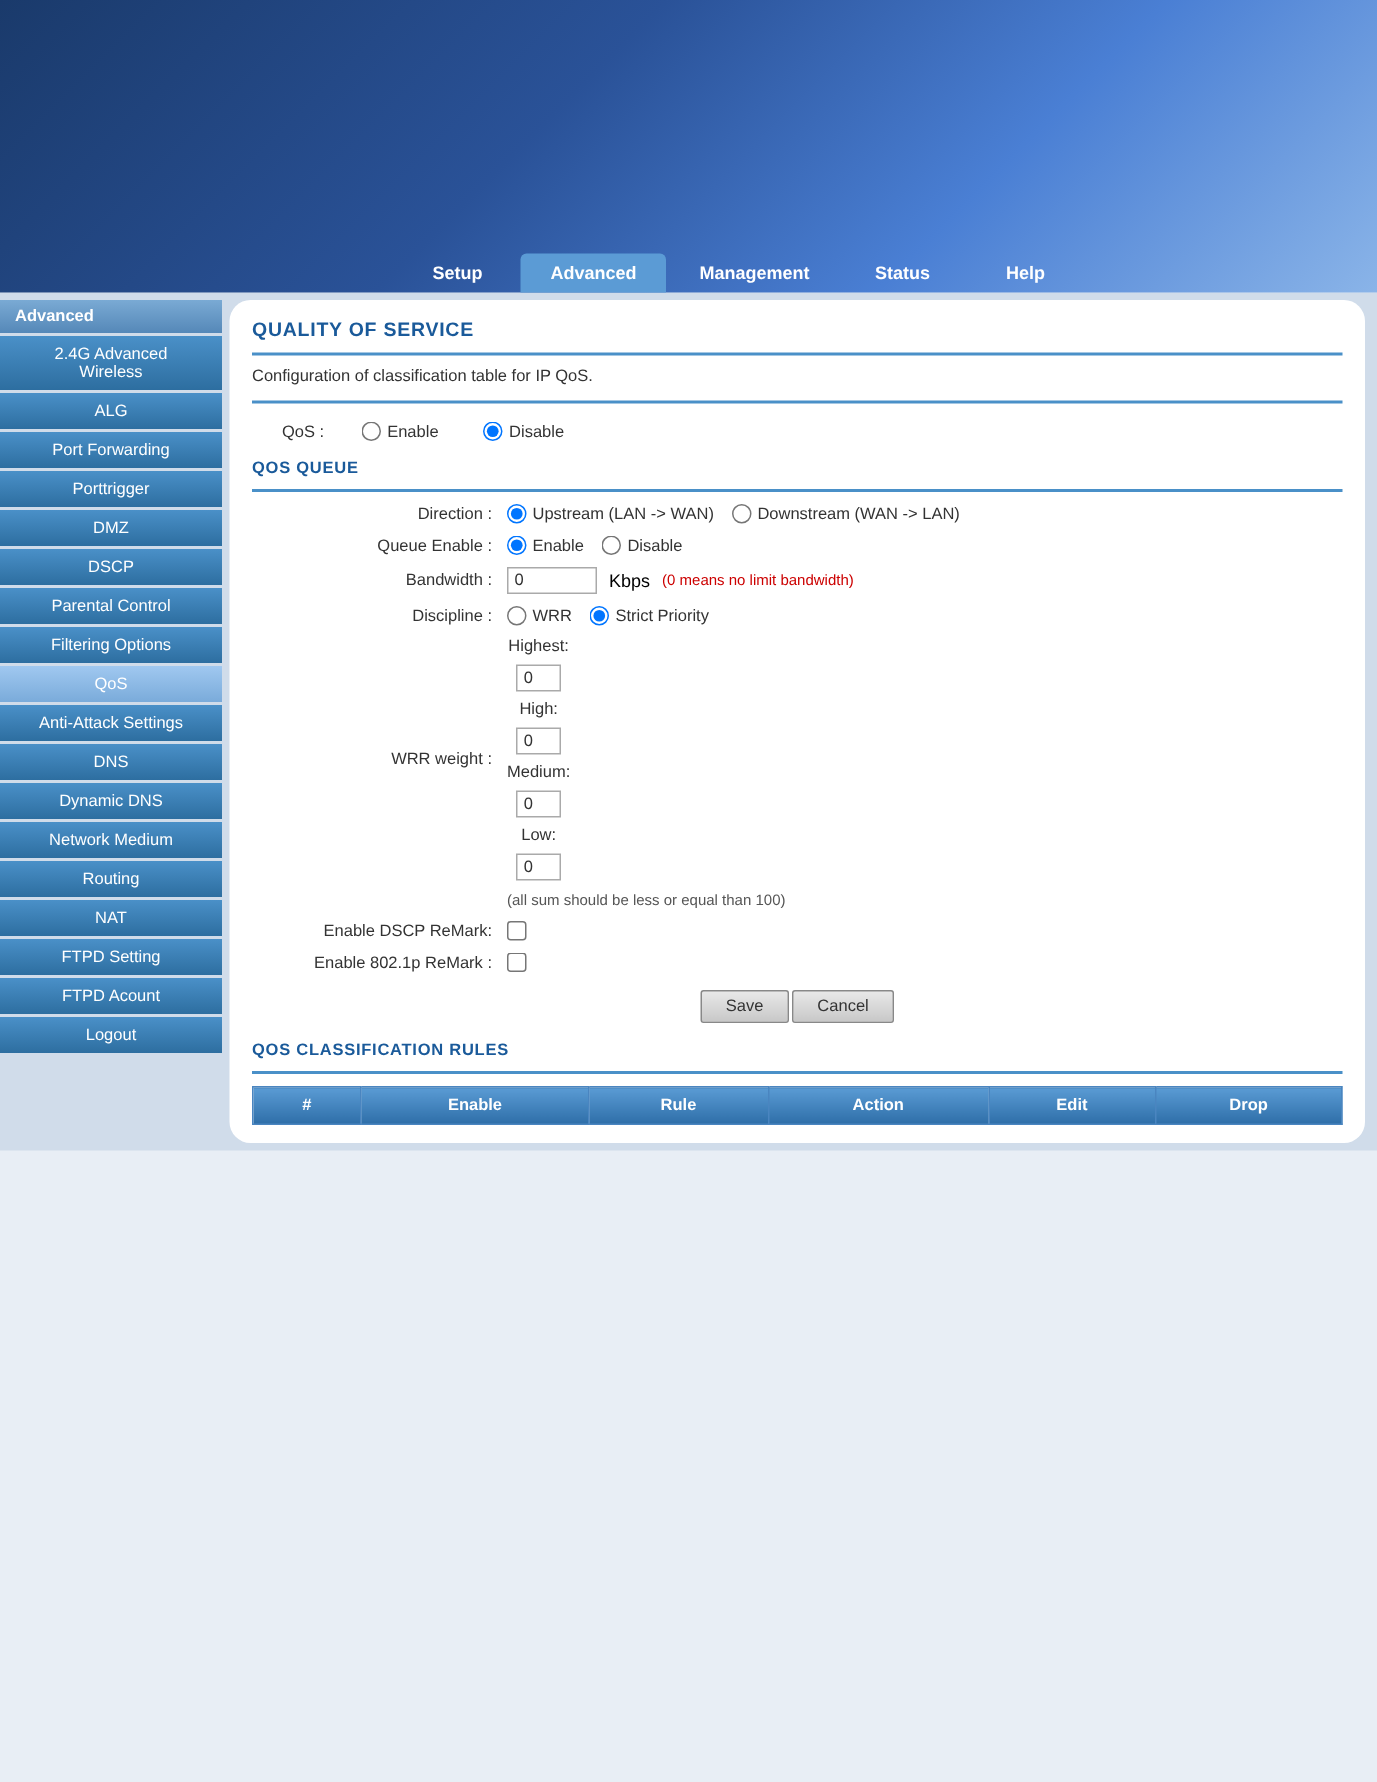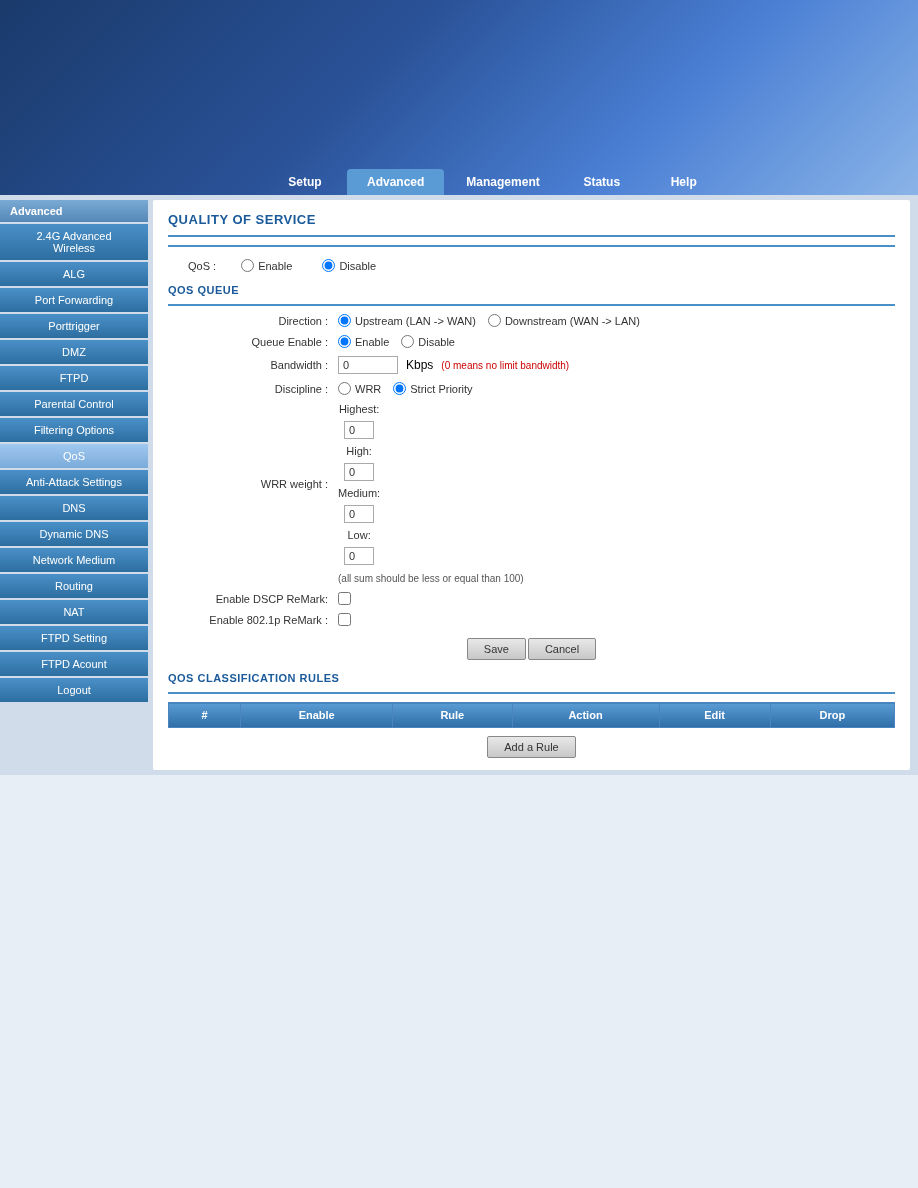--- a/index.html
+++ b/index.html
@@ -76,21 +76,21 @@
       text-align: center;
     }
     .sidebar-item.active { background: linear-gradient(to bottom, #a0c8f0, #7aabda); color: #fff; }
 
     
     .content-area {
       flex: 1;
       background: #fff;
       margin: 5px 8px 5px 5px;
       padding: 12px 15px;
-      border-radius: 2px;
+      border-radius: 14px;
     }
 
     .page-title {
       color: #1a5a9a;
       font-size: 13px;
       font-weight: bold;
       letter-spacing: 0.5px;
       margin-bottom: 8px;
     }
     .page-description {
@@ -266,39 +266,40 @@
 
 <div class="main-layout">
 
   <div class="sidebar">
     <div class="sidebar-header">Advanced</div>
     <div class="sidebar-item">2.4G Advanced Wireless</div>
     <div class="sidebar-item">ALG</div>
     <div class="sidebar-item">Port Forwarding</div>
     <div class="sidebar-item">Porttrigger</div>
     <div class="sidebar-item">DMZ</div>
-    <div class="sidebar-item">FTPD</div>
+    <div class="sidebar-item">DSCP</div>
     <div class="sidebar-item">Parental Control</div>
     <div class="sidebar-item">Filtering Options</div>
     <div class="sidebar-item active">QoS</div>
     <div class="sidebar-item">Anti-Attack Settings</div>
     <div class="sidebar-item">DNS</div>
     <div class="sidebar-item">Dynamic DNS</div>
     <div class="sidebar-item">Network Medium</div>
     <div class="sidebar-item">Routing</div>
     <div class="sidebar-item">NAT</div>
     <div class="sidebar-item">FTPD Setting</div>
     <div class="sidebar-item">FTPD Acount</div>
     <div class="sidebar-item">Logout</div>
   </div>
 
   <div class="content-area content-wrapper">
 
     <div class="page-title">QUALITY OF SERVICE</div>
     <hr class="section-divider">
+    <div class="page-description">Configuration of classification table for IP QoS.</div>
 
     <hr class="section-divider">
 
     <div class="qos-enable-row">
       <label class="form-label" style="width:auto;padding-right:10px;">QoS :</label>
       <div class="radio-group">
         <label class="radio-label">
           <input type="radio" name="qos_enable" style="">
           <span>Enable</span>
         </label>
@@ -415,18 +416,15 @@
           <th>Action</th>
           <th>Edit</th>
           <th>Drop</th>
         </tr>
       </thead>
       <tbody>
         
       </tbody>
     </table>
 
-    <div class="add-rule-row">
-      <button class="btn">Add a Rule</button>
-    </div>
 
   </div>
 </div>
 
 </body></html>

